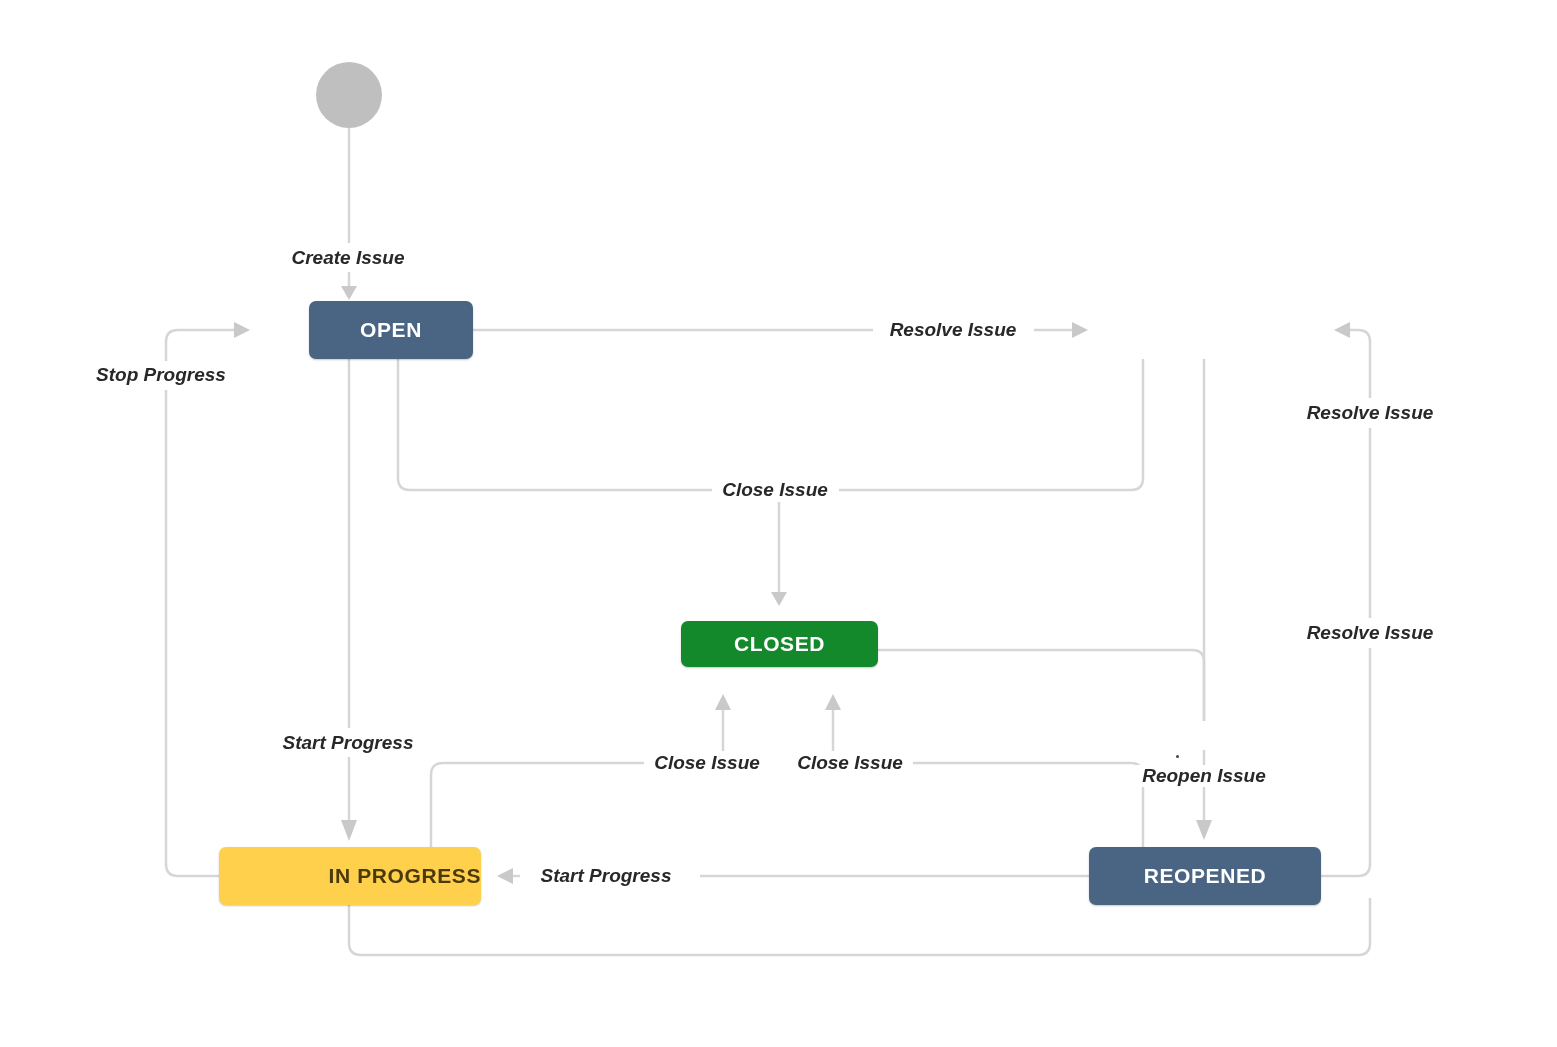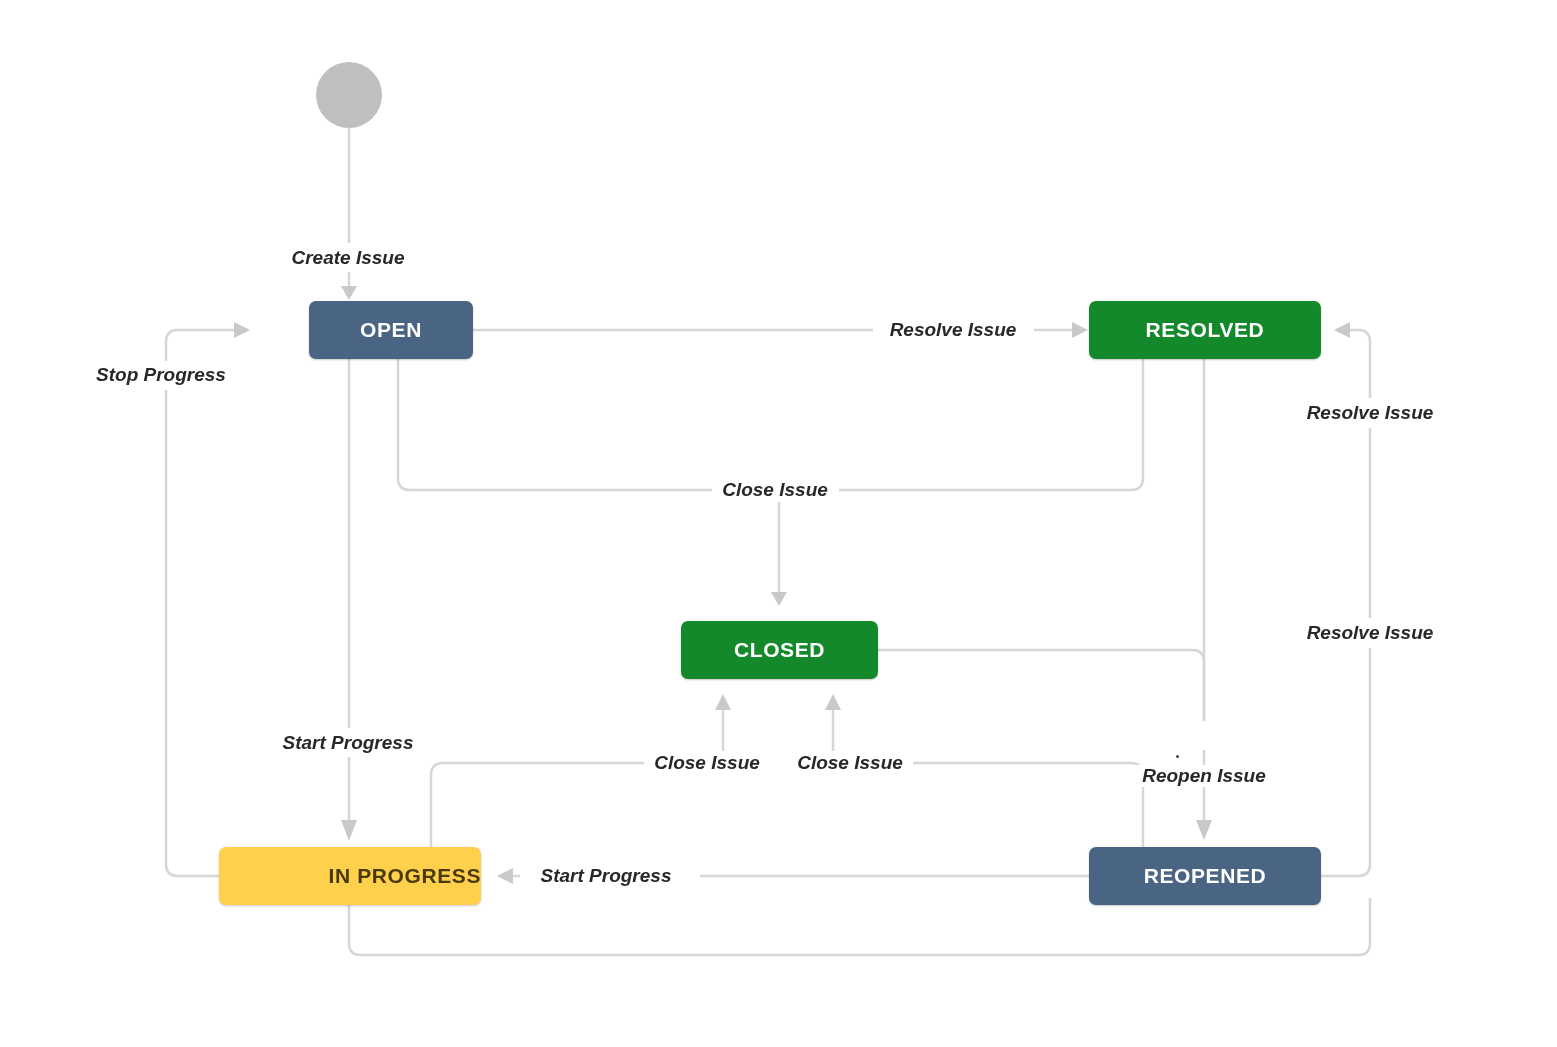--- a/index.html
+++ b/index.html
@@ -140,25 +140,22 @@
 
     <path class="edge-path" d="M349,905 L349,943 Q349,955 361,955 L1358,955 Q1370,955 1370,943 L1370,898"></path>
   </svg>
 
   <div class="start-node" style="left:316px; top:62px;"></div>
 
   <div class="node node-open" style="left:267px; top:301px; width:164px; height:58px;margin-left:42px;">
     <span>OPEN</span>
   </div>
 
-  <div class="node node-resolved" style="left:1089px; top:301px; width:232px; height:58px;">
-    <span>RESOLVED</span>
-  </div>
 
-  <div class="node node-closed" style="left:681px; top:621px; width:197px; height:58px;align-items:center;">
+  <div class="node node-closed" style="left:681px; top:621px; width:197px; height:46px;align-items:center;">
     <span>CLOSED</span>
   </div>
 
   <div class="node node-inprogress" style="left:219px; top:847px; width:262px; height:58px;justify-content:flex-end;">
     <span>IN PROGRESS</span>
   </div>
 
   <div class="node node-reopened" style="left:1089px; top:847px; width:232px; height:58px;">
     <span>REOPENED</span>
   </div>

